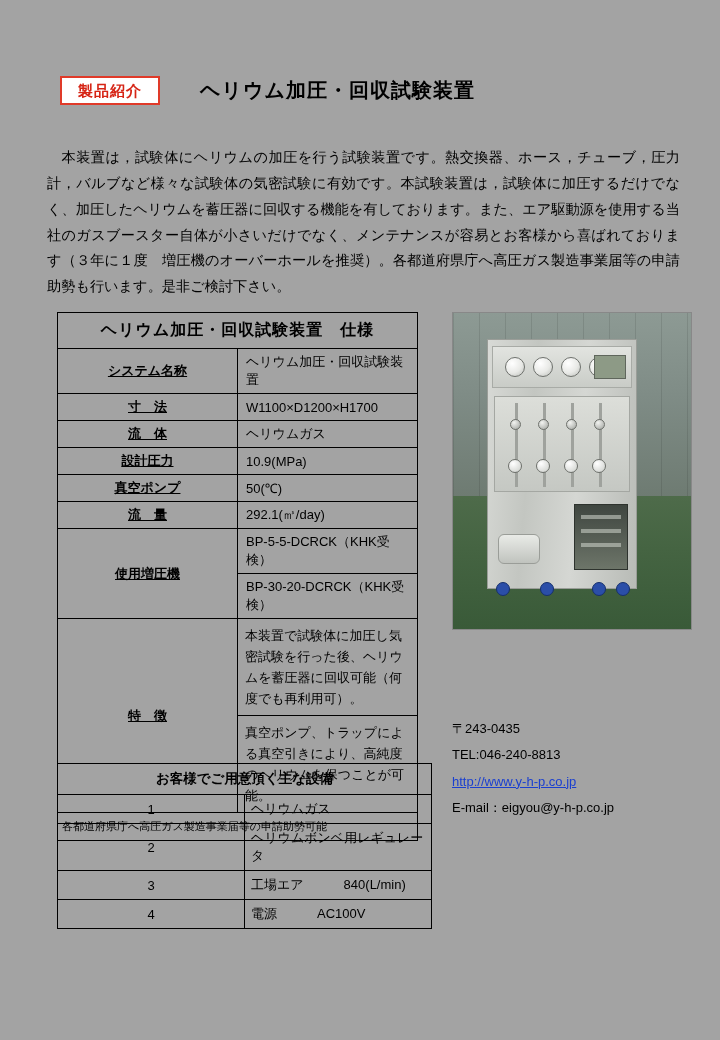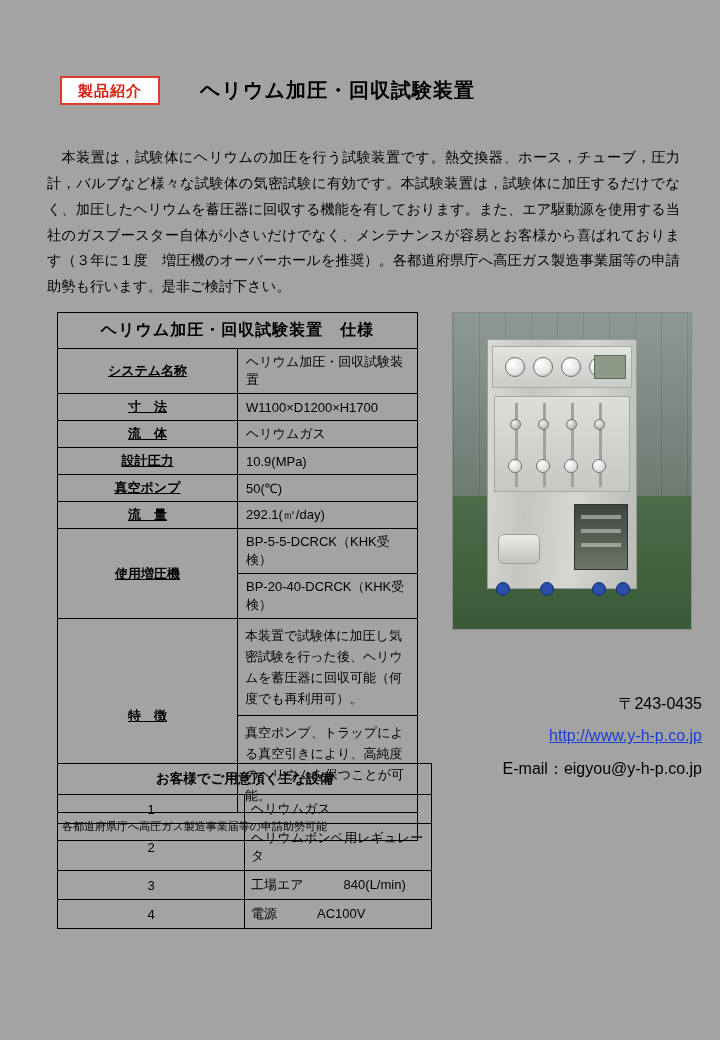--- a/index.html
+++ b/index.html
@@ -216,25 +216,24 @@
   .wheel {
     position: absolute; bottom: -8px; width: 14px; height: 14px;
     border-radius: 50%; background: #2b4ea8; border: 1px solid #16306d;
   }
   .wheel.w1 { left: 8px; } .wheel.w2 { left: 52px; }
   .wheel.w3 { right: 30px; } .wheel.w4 { right: 6px; }
 
   
   .contact {
     position: absolute;
-    left: 452px; top: 688px;
+    left: 452px; top: 716px;
     width: 250px;
-    font-size: 16px;
+    font-size: 13px;
     line-height: 2.03;
-    text-align: right;
   }
   .contact div { white-space: nowrap; }
   .contact a.url {
     color: #1a3fd0;
     text-decoration: underline;
   }
 </style>
 </head>
 <body>
 
@@ -277,21 +276,21 @@
       </tr>
       <tr>
         <td class="col-label">流　量</td>
         <td class="col-value">292.1(㎥/day)</td>
       </tr>
       <tr>
         <td class="col-label" rowspan="2">使用増圧機</td>
         <td class="col-value">BP-5-5-DCRCK（KHK受検）</td>
       </tr>
       <tr>
-        <td class="col-value">BP-20-40-DCRCK（KHK受検）</td>
+        <td class="col-value">BP-30-20-DCRCK（KHK受検）</td>
       </tr>
       <tr>
         <td class="col-label" rowspan="2">特　徴</td>
         <td class="feature-cell">本装置で試験体に加圧し気密試験を行った後、ヘリウムを蓄圧器に回収可能（何度でも再利用可）。</td>
       </tr>
       <tr>
         <td class="feature-cell">真空ポンプ、トラップによる真空引きにより、高純度のヘリウムを保つことが可能。</td>
       </tr>
       <tr class="footnote-row">
         <td colspan="2">各都道府県庁へ高圧ガス製造事業届等の申請助勢可能</td>
@@ -368,17 +367,18 @@
       <div class="cylinder"></div>
       <div class="wheel w1"></div>
       <div class="wheel w2"></div>
       <div class="wheel w3"></div>
       <div class="wheel w4"></div>
     </div>
   </div>
 
   <div class="contact">
     <div>〒243-0435</div>
+    <div>TEL:046-240-8813</div>
     <div><a class="url" href="#">http://www.y-h-p.co.jp</a></div>
     <div>E-mail：eigyou@y-h-p.co.jp</div>
   </div>
 
 </div>
 
 </body></html>

